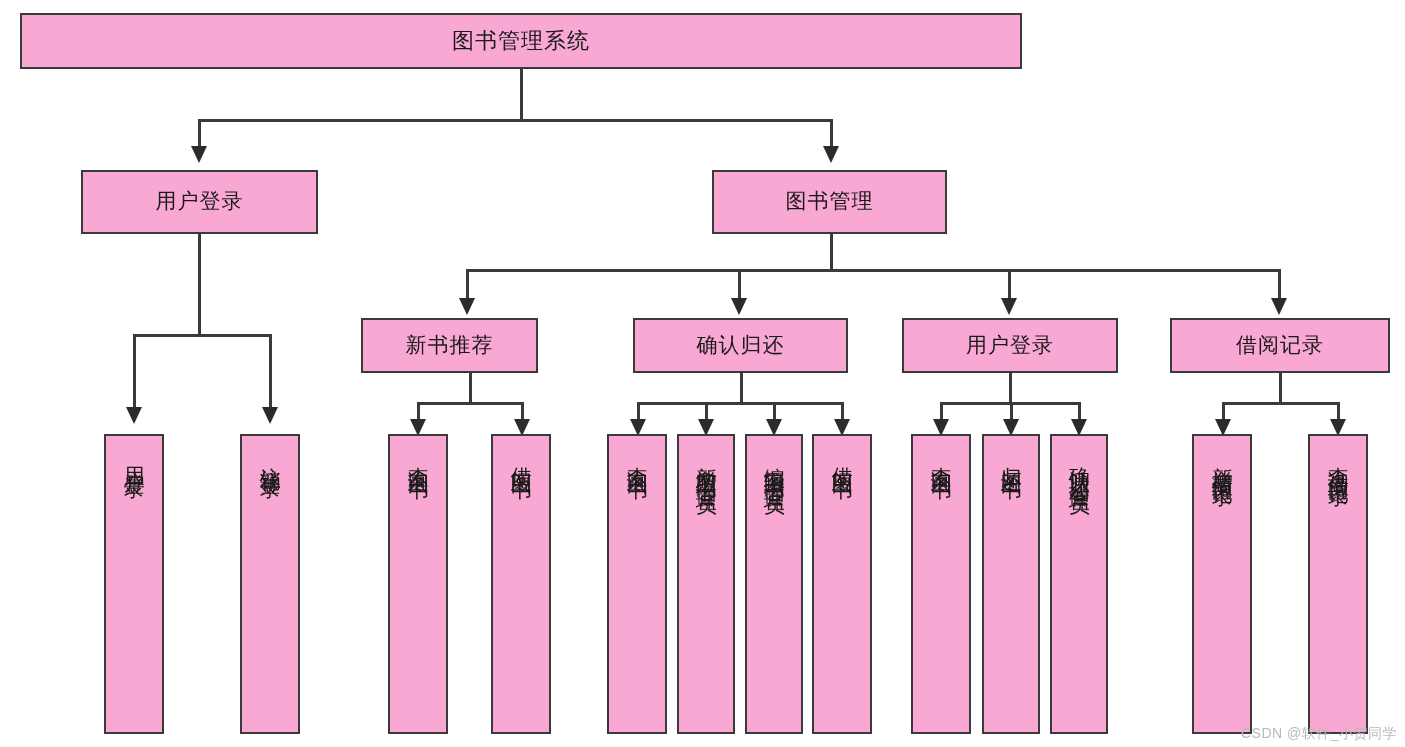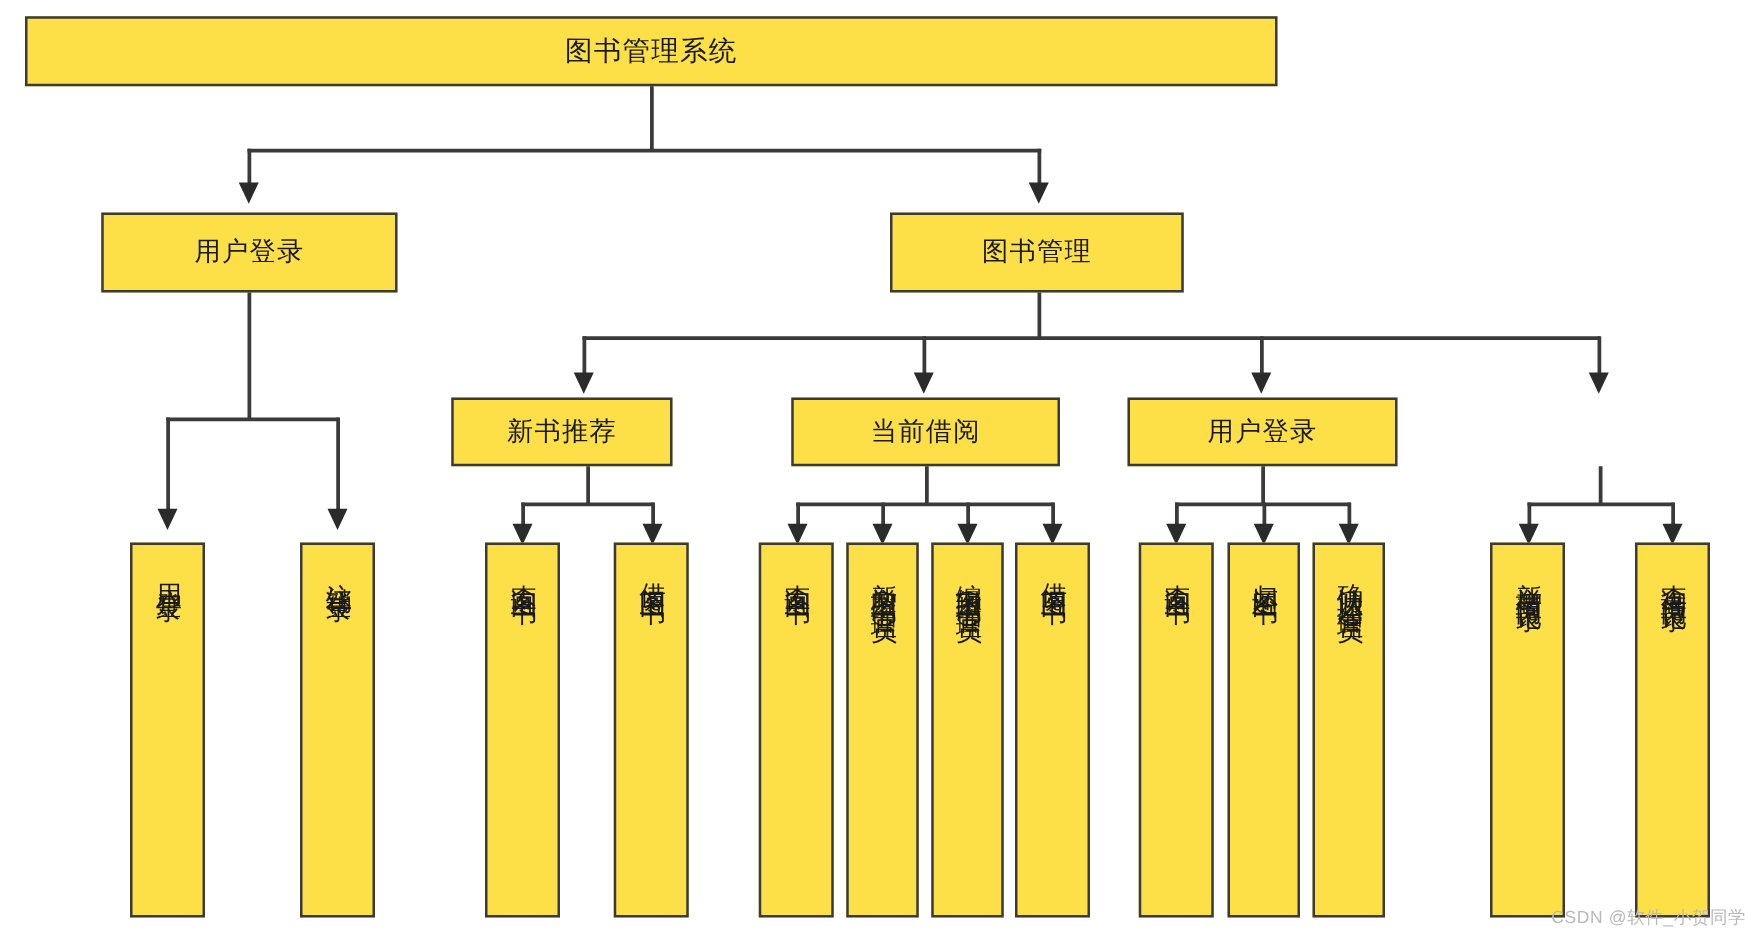--- a/index.html
+++ b/index.html
@@ -14,27 +14,28 @@
     position: relative;
     width: 1405px;
     height: 747px;
     background: #ffffff;
     overflow: hidden;
   }
   
   .node {
     position: absolute;
     box-sizing: border-box;
-    background: #fde047;
+    background: #f9a8d4;
     border: 2.5px solid #3a3a3a;
     display: flex;
     align-items: center;
     justify-content: center;
     color: #1a1a1a;
     letter-spacing: 1px;
+    font-family: Liberation Serif, serif;
   }
   .node.horiz {
     font-size: 21px;
     line-height: 1.2;
   }
   .node.root {
     font-size: 22px;
   }
   .node.vert {
     writing-mode: vertical-rl;
@@ -122,24 +123,27 @@
   <div class="ln v" style="left:1008px; top:269px; height:30px;"></div>
   <div class="arrow" style="left:1001px; top:298px;"></div>
 
   <div class="ln v" style="left:1278px; top:269px; height:30px;"></div>
   <div class="arrow" style="left:1271px; top:298px;"></div>
 
   <div class="node horiz" style="left:361px; top:318px; width:177px; height:55px;">
     <span>新书推荐</span>
   </div>
   <div class="node horiz" style="left:633px; top:318px; width:215px; height:55px;">
-    <span>当前借阅</span>
+    <span>确认归还</span>
   </div>
   <div class="node horiz" style="left:902px; top:318px; width:216px; height:55px;">
     <span>用户登录</span>
+  </div>
+  <div class="node horiz" style="left:1170px; top:318px; width:220px; height:55px;">
+    <span>借阅记录</span>
   </div>
 
   <div class="ln v" style="left:469px; top:373px; height:31px;"></div>
   <div class="ln h" style="left:417px; top:402px; width:106px;"></div>
   <div class="ln v" style="left:417px; top:402px; height:18px;"></div>
   <div class="arrow" style="left:410px; top:419px;"></div>
   <div class="ln v" style="left:521px; top:402px; height:18px;"></div>
   <div class="arrow" style="left:514px; top:419px;"></div>
 
   <div class="ln v" style="left:740px; top:373px; height:31px;"></div>

